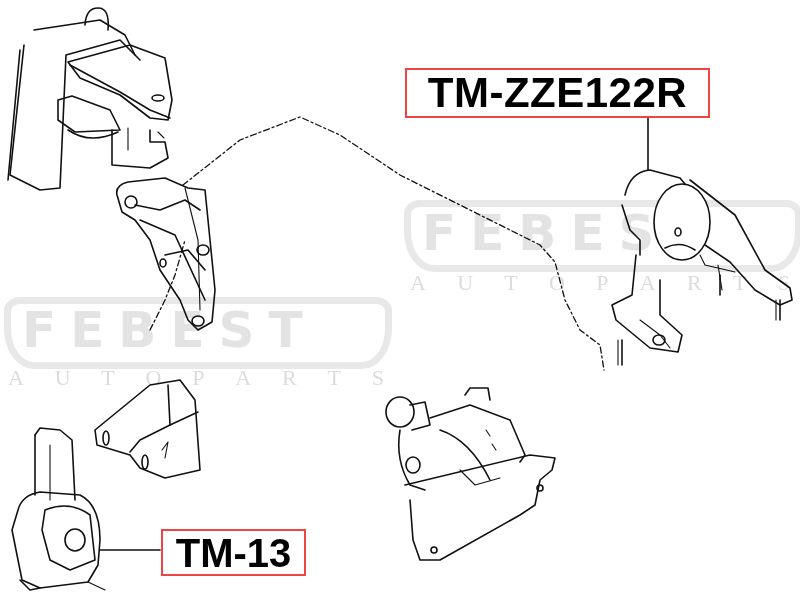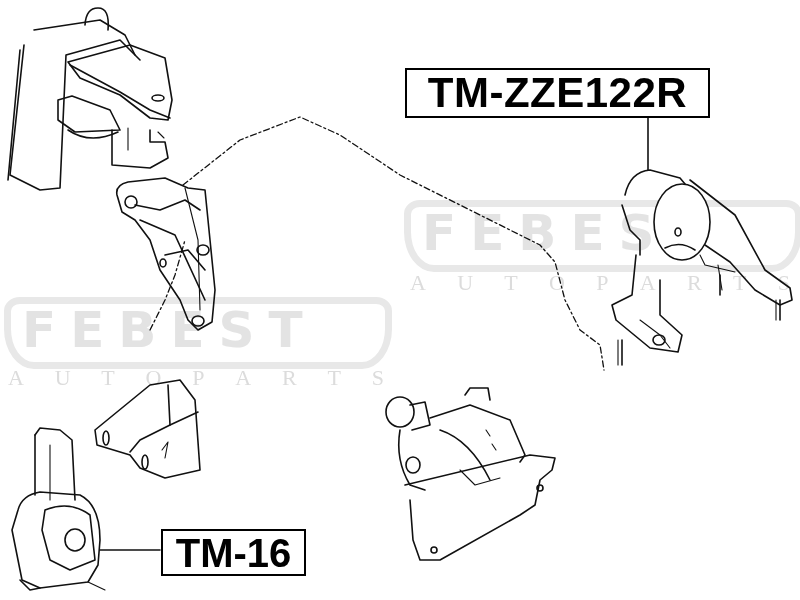--- a/index.html
+++ b/index.html
@@ -1,21 +1,21 @@
 <!DOCTYPE html>
 <html><head>
 <meta charset="utf-8">
 <style>
   html, body { margin:0; padding:0; background:#ffffff; }
   body { width:800px; height:600px; position:relative; overflow:hidden; font-family:"Liberation Sans", sans-serif; }
   .wm { position:absolute; }
   .wm-box { position:absolute; border:7px solid #e8e8e8; border-radius:16px 16px 30px 30px / 14px 14px 40px 40px; }
   .wm-text { position:absolute; color:#e3e3e3; font-weight:bold; font-family:"DejaVu Sans", sans-serif; letter-spacing:4px; }
   .wm-sub { position:absolute; color:#dcdcdc; font-family:"Liberation Serif", serif; letter-spacing:0; display:flex; justify-content:space-between; }
-  .label { position:absolute; border:2px solid #000000; background:#fff; color:#000; font-weight:bold; font-family:"Liberation Sans", sans-serif; line-height:1; display:flex; align-items:center; justify-content:center; box-sizing:border-box; }
+  .label { position:absolute; border:2px solid #ef4444; background:#fff; color:#000; font-weight:bold; font-family:"Liberation Sans", sans-serif; line-height:1; display:flex; align-items:center; justify-content:center; box-sizing:border-box; }
   svg.drawing { position:absolute; left:0; top:0; }
   svg.drawing * { fill:none; stroke:#111; stroke-width:1.6; stroke-linejoin:round; stroke-linecap:round; }
   svg.drawing .thin { stroke-width:1.1; }
   svg.drawing .dash { stroke-dasharray:6 3 2 3; stroke-width:1.3; }
   svg.drawing .fillw { fill:#fff; }
 </style>
 </head>
 <body>
 
 <div class="wm" style="left:0;top:295px;width:395px;height:100px;">
@@ -135,13 +135,13 @@
     <path d="M460 470 L475 485 L500 478" class="thin"></path>
     <ellipse cx="540" cy="488" rx="3" ry="3"></ellipse>
     <ellipse cx="434" cy="550" rx="3" ry="3"></ellipse>
     <path d="M486 430 L490 436" class="thin"></path>
     <path d="M492 444 L496 450" class="thin"></path>
   </g>
 </svg>
 
 <div class="label" style="left:405px;top:68px;width:305px;height:50px;font-size:42px;letter-spacing:0.5px;">TM-ZZE122R</div>
 
-<div class="label" style="left:161px;top:529px;width:145px;height:47px;font-size:40px;">TM-16</div>
+<div class="label" style="left:161px;top:529px;width:145px;height:47px;font-size:40px;">TM-13</div>
 
 </body></html>

